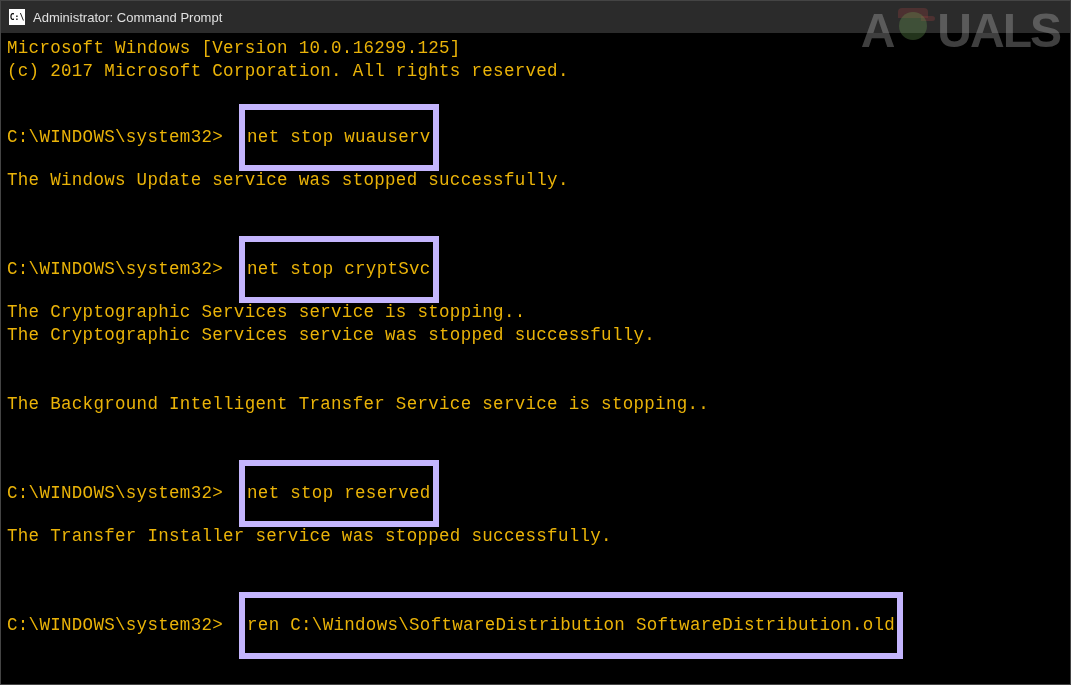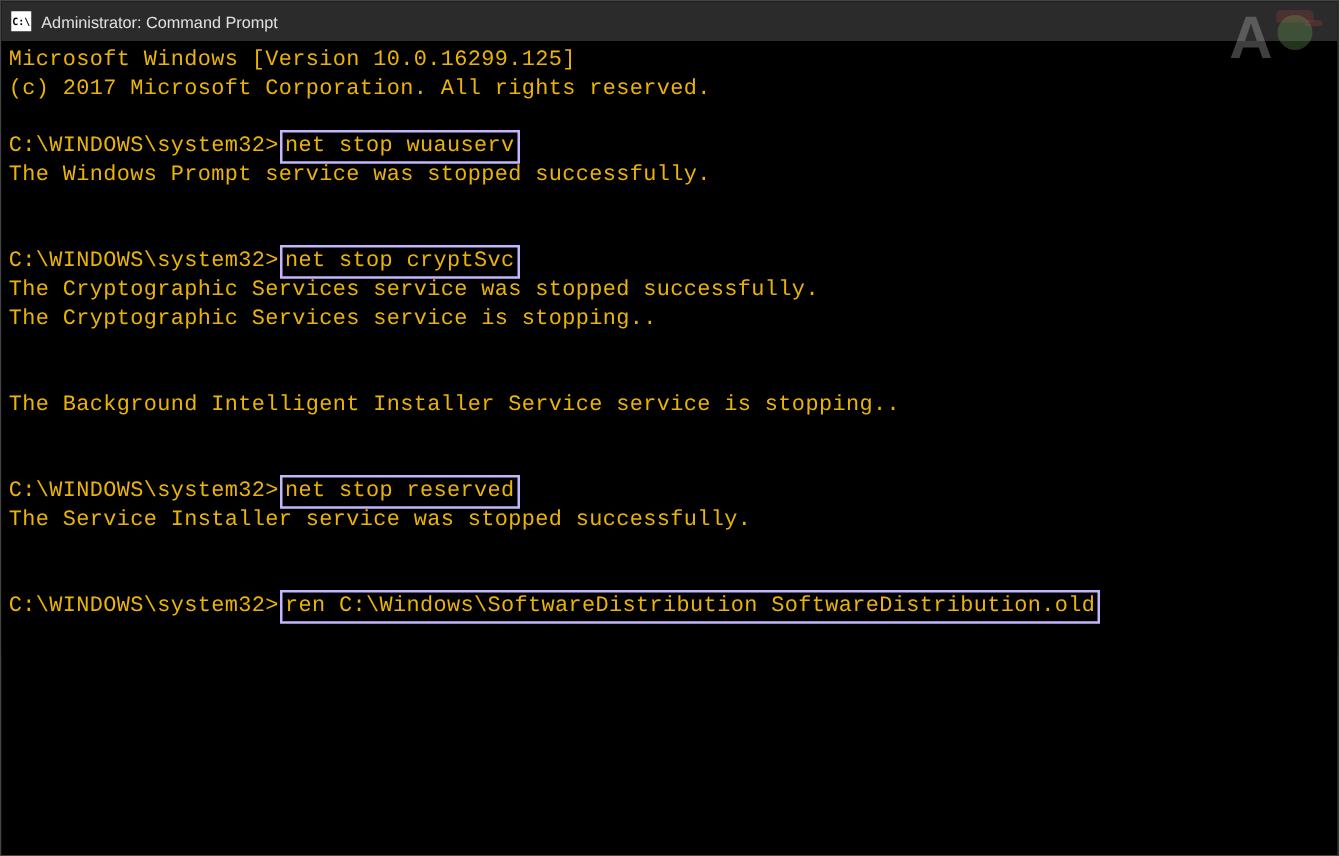--- a/index.html
+++ b/index.html
@@ -48,23 +48,23 @@
       letter-spacing: 0.3px;
     }
     .terminal-line {
       white-space: pre;
     }
     .prompt {
       display: inline;
     }
     .command {
       display: inline-block;
-      border: 2px solid #c4b5fd;
-      padding: 0 2px;
-      margin: -2px 1px;
+      border: 6px solid #c4b5fd;
+      padding: 16px 2px;
+      margin: -2px 16px;
     }
     .blank-line {
       height: 23px;
     }
     .watermark {
       position: absolute;
       top: 2px;
       right: 10px;
       font-family: Arial, sans-serif;
       font-size: 48px;
@@ -116,44 +116,45 @@
   <span class="titlebar-icon">C:\</span>
   <span>Administrator: Command Prompt</span>
 </div>
 
 <div class="terminal-content">
   <div class="terminal-line">Microsoft Windows [Version 10.0.16299.125]</div>
   <div class="terminal-line">(c) 2017 Microsoft Corporation. All rights reserved.</div>
   <div class="blank-line"></div>
 
   <div class="terminal-line"><span class="prompt">C:\WINDOWS\system32&gt;</span><span class="command">net stop wuauserv</span></div>
-  <div class="terminal-line">The Windows Prompt service was stopped successfully.</div>
+  <div class="terminal-line">The Windows Update service was stopped successfully.</div>
   <div class="blank-line"></div>
   <div class="blank-line"></div>
 
   <div class="terminal-line"><span class="prompt">C:\WINDOWS\system32&gt;</span><span class="command">net stop cryptSvc</span></div>
+  <div class="terminal-line">The Cryptographic Services service is stopping..</div>
   <div class="terminal-line">The Cryptographic Services service was stopped successfully.</div>
-  <div class="terminal-line">The Cryptographic Services service is stopping..</div>
   <div class="blank-line"></div>
   <div class="blank-line"></div>
 
-  <div class="terminal-line">The Background Intelligent Installer Service service is stopping..</div>
+  <div class="terminal-line">The Background Intelligent Transfer Service service is stopping..</div>
   <div class="blank-line"></div>
   <div class="blank-line"></div>
 
   <div class="terminal-line"><span class="prompt">C:\WINDOWS\system32&gt;</span><span class="command">net stop reserved</span></div>
-  <div class="terminal-line">The Service Installer service was stopped successfully.</div>
+  <div class="terminal-line">The Transfer Installer service was stopped successfully.</div>
   <div class="blank-line"></div>
   <div class="blank-line"></div>
 
   <div class="terminal-line"><span class="prompt">C:\WINDOWS\system32&gt;</span><span class="command">ren C:\Windows\SoftwareDistribution SoftwareDistribution.old</span></div>
   <div class="blank-line"></div>
 
 </div>
 
 <div class="watermark">
   <span>A</span>
   <span class="watermark-mascot">
     <span class="mascot-cap"></span>
     <span class="mascot-brim"></span>
     <span class="mascot-head"></span>
   </span>
+  <span>UALS</span>
 </div>
 
 </body></html>

